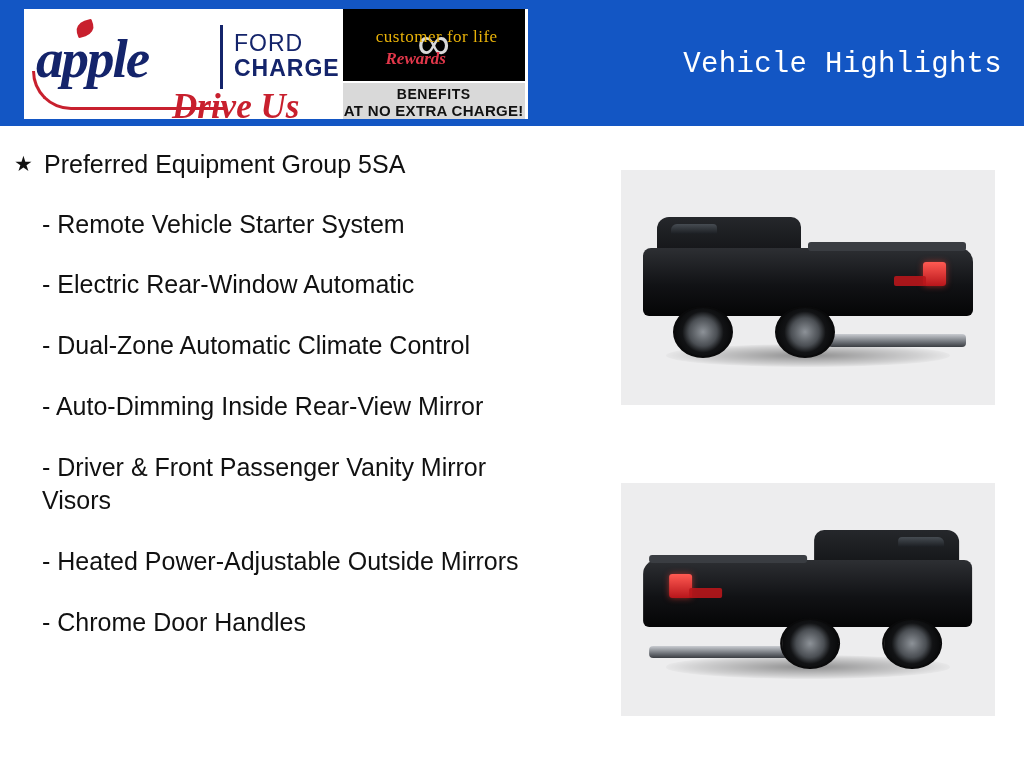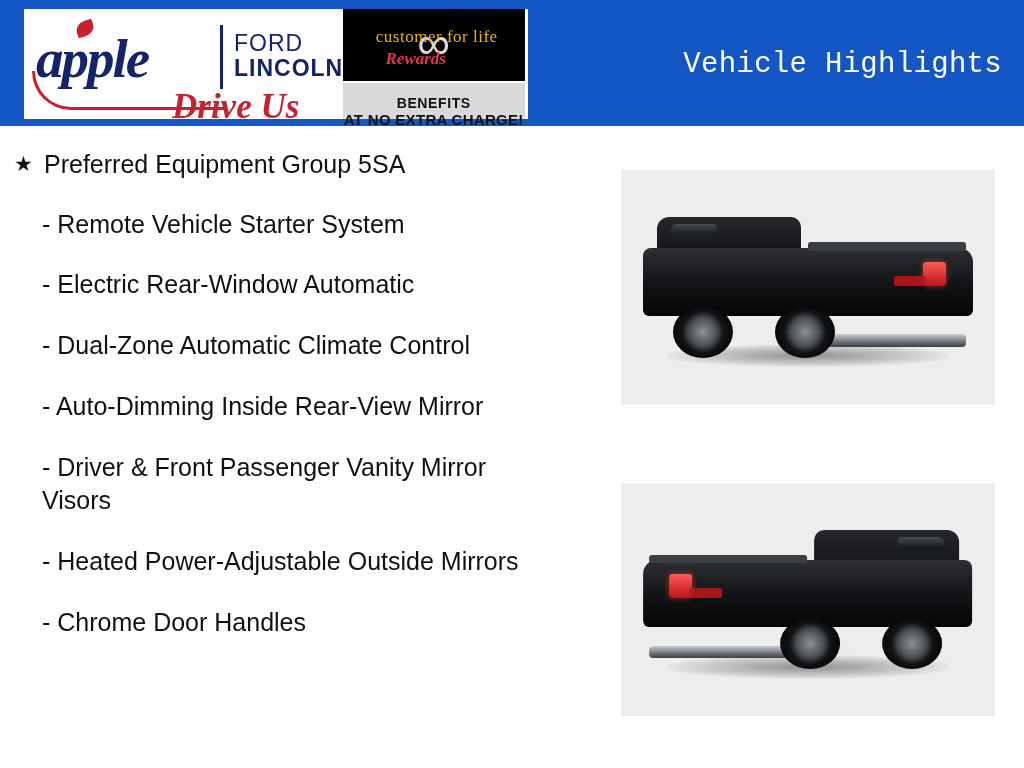--- a/index.html
+++ b/index.html
@@ -184,21 +184,21 @@
   .benefits-box {
     position: absolute;
     left: 0;
     top: 74px;
     width: 182px;
     height: 36px;
     background: #D9D9D9;
     text-align: center;
   }
   .benefits-1 {
-    margin-top: 12px;
+    margin-top: 3px;
     font-size: 14px;
     font-weight: bold;
     color: #111111;
     letter-spacing: 0.6px;
   }
   .benefits-2 {
     font-size: 15px;
     font-weight: bold;
     color: #111111;
     letter-spacing: 0.3px;
@@ -344,21 +344,21 @@
     <div class="header-title">Vehicle Highlights</div>
   </div>
 
   <div class="logo-wrap">
     <div class="logo-left">
       <div class="apple-leaf"></div>
       <div class="apple-word">apple</div>
       <div class="apple-swoosh"></div>
       <div class="logo-divider"></div>
       <div class="ford-line">FORD</div>
-      <div class="lincoln-line">LINCOLN</div>
+      <div class="lincoln-line">CHARGE</div>
       <div class="drive-us">Drive Us</div>
     </div>
     <div class="logo-right">
       <div class="cfl-box">
         <div class="infinity">∞</div>
         <div class="cfl-text">customer for life</div>
         <div class="cfl-script">Rewards</div>
       </div>
       <div class="benefits-box">
         <div class="benefits-1">BENEFITS</div>

